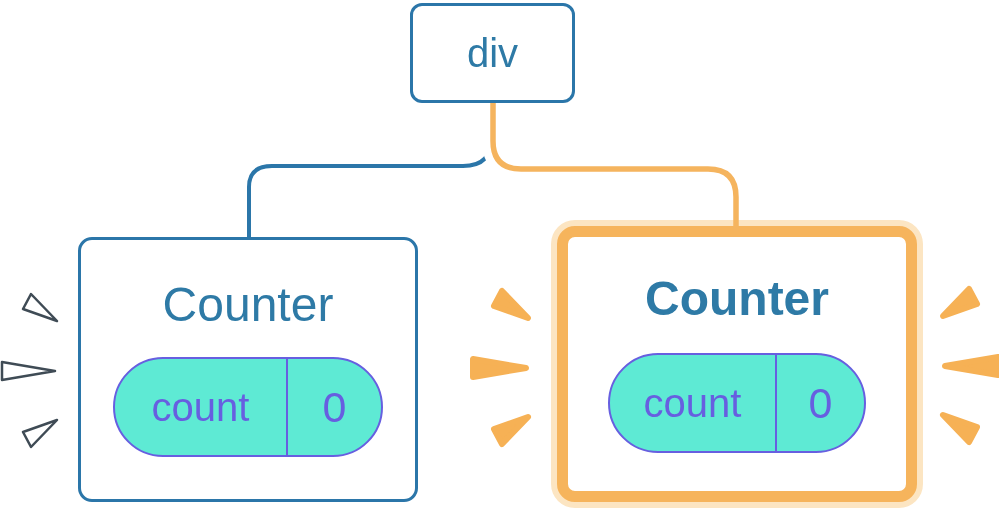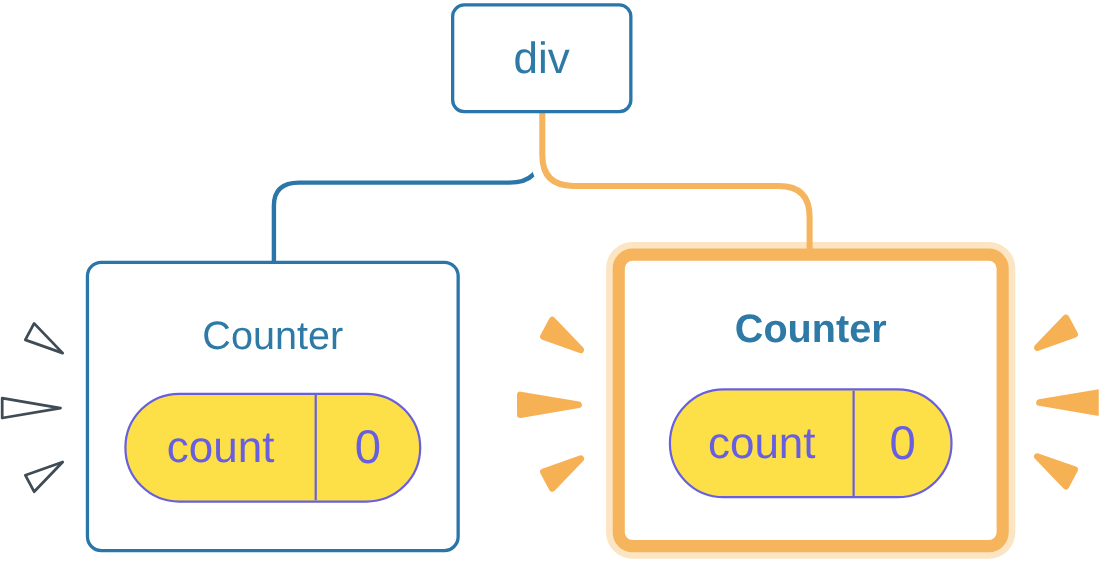--- a/index.html
+++ b/index.html
@@ -29,28 +29,28 @@
   .node-counter.left{
     left:78px;top:237px;width:340px;height:265px;
     border:3px solid var(--blue,#2b76a9);border-radius:14px;
   }
   .node-counter.right{
     left:557px;top:226px;width:360px;height:276px;
     border:11px solid var(--orange,#f6b45c);border-radius:18px;
     box-shadow:0 0 0 6px var(--orange-ring,#fce5c2);
   }
   .counter-title{
-    font-size:36px;line-height:40px;color:var(--blue-text,#2e7aa6);text-align:center;
+    font-size:48px;line-height:40px;color:var(--blue-text,#2e7aa6);text-align:center;
   }
   .node-counter.left  .counter-title{margin-top:45px;font-weight:500;}
   .node-counter.right .counter-title{margin-top:42px;font-weight:700;}
   
   .state-pill{
     box-sizing:border-box;height:100px;border:2px solid var(--purple,#675fe0);
-    border-radius:52px;display:flex;align-items:stretch;background:#fde047;overflow:hidden;
+    border-radius:52px;display:flex;align-items:stretch;background:#5eead4;overflow:hidden;
   }
   .node-counter.left  .state-pill{width:270px;margin-top:32px;}
   .node-counter.right .state-pill{width:258px;margin-top:34px;}
   .pill-key{
     box-sizing:border-box;border-right:2px solid var(--purple,#675fe0);
     display:flex;align-items:center;justify-content:center;
     font-size:40px;color:var(--purple,#675fe0);
   }
   .node-counter.left  .pill-key{width:173px;}
   .node-counter.right .pill-key{width:167px;}

